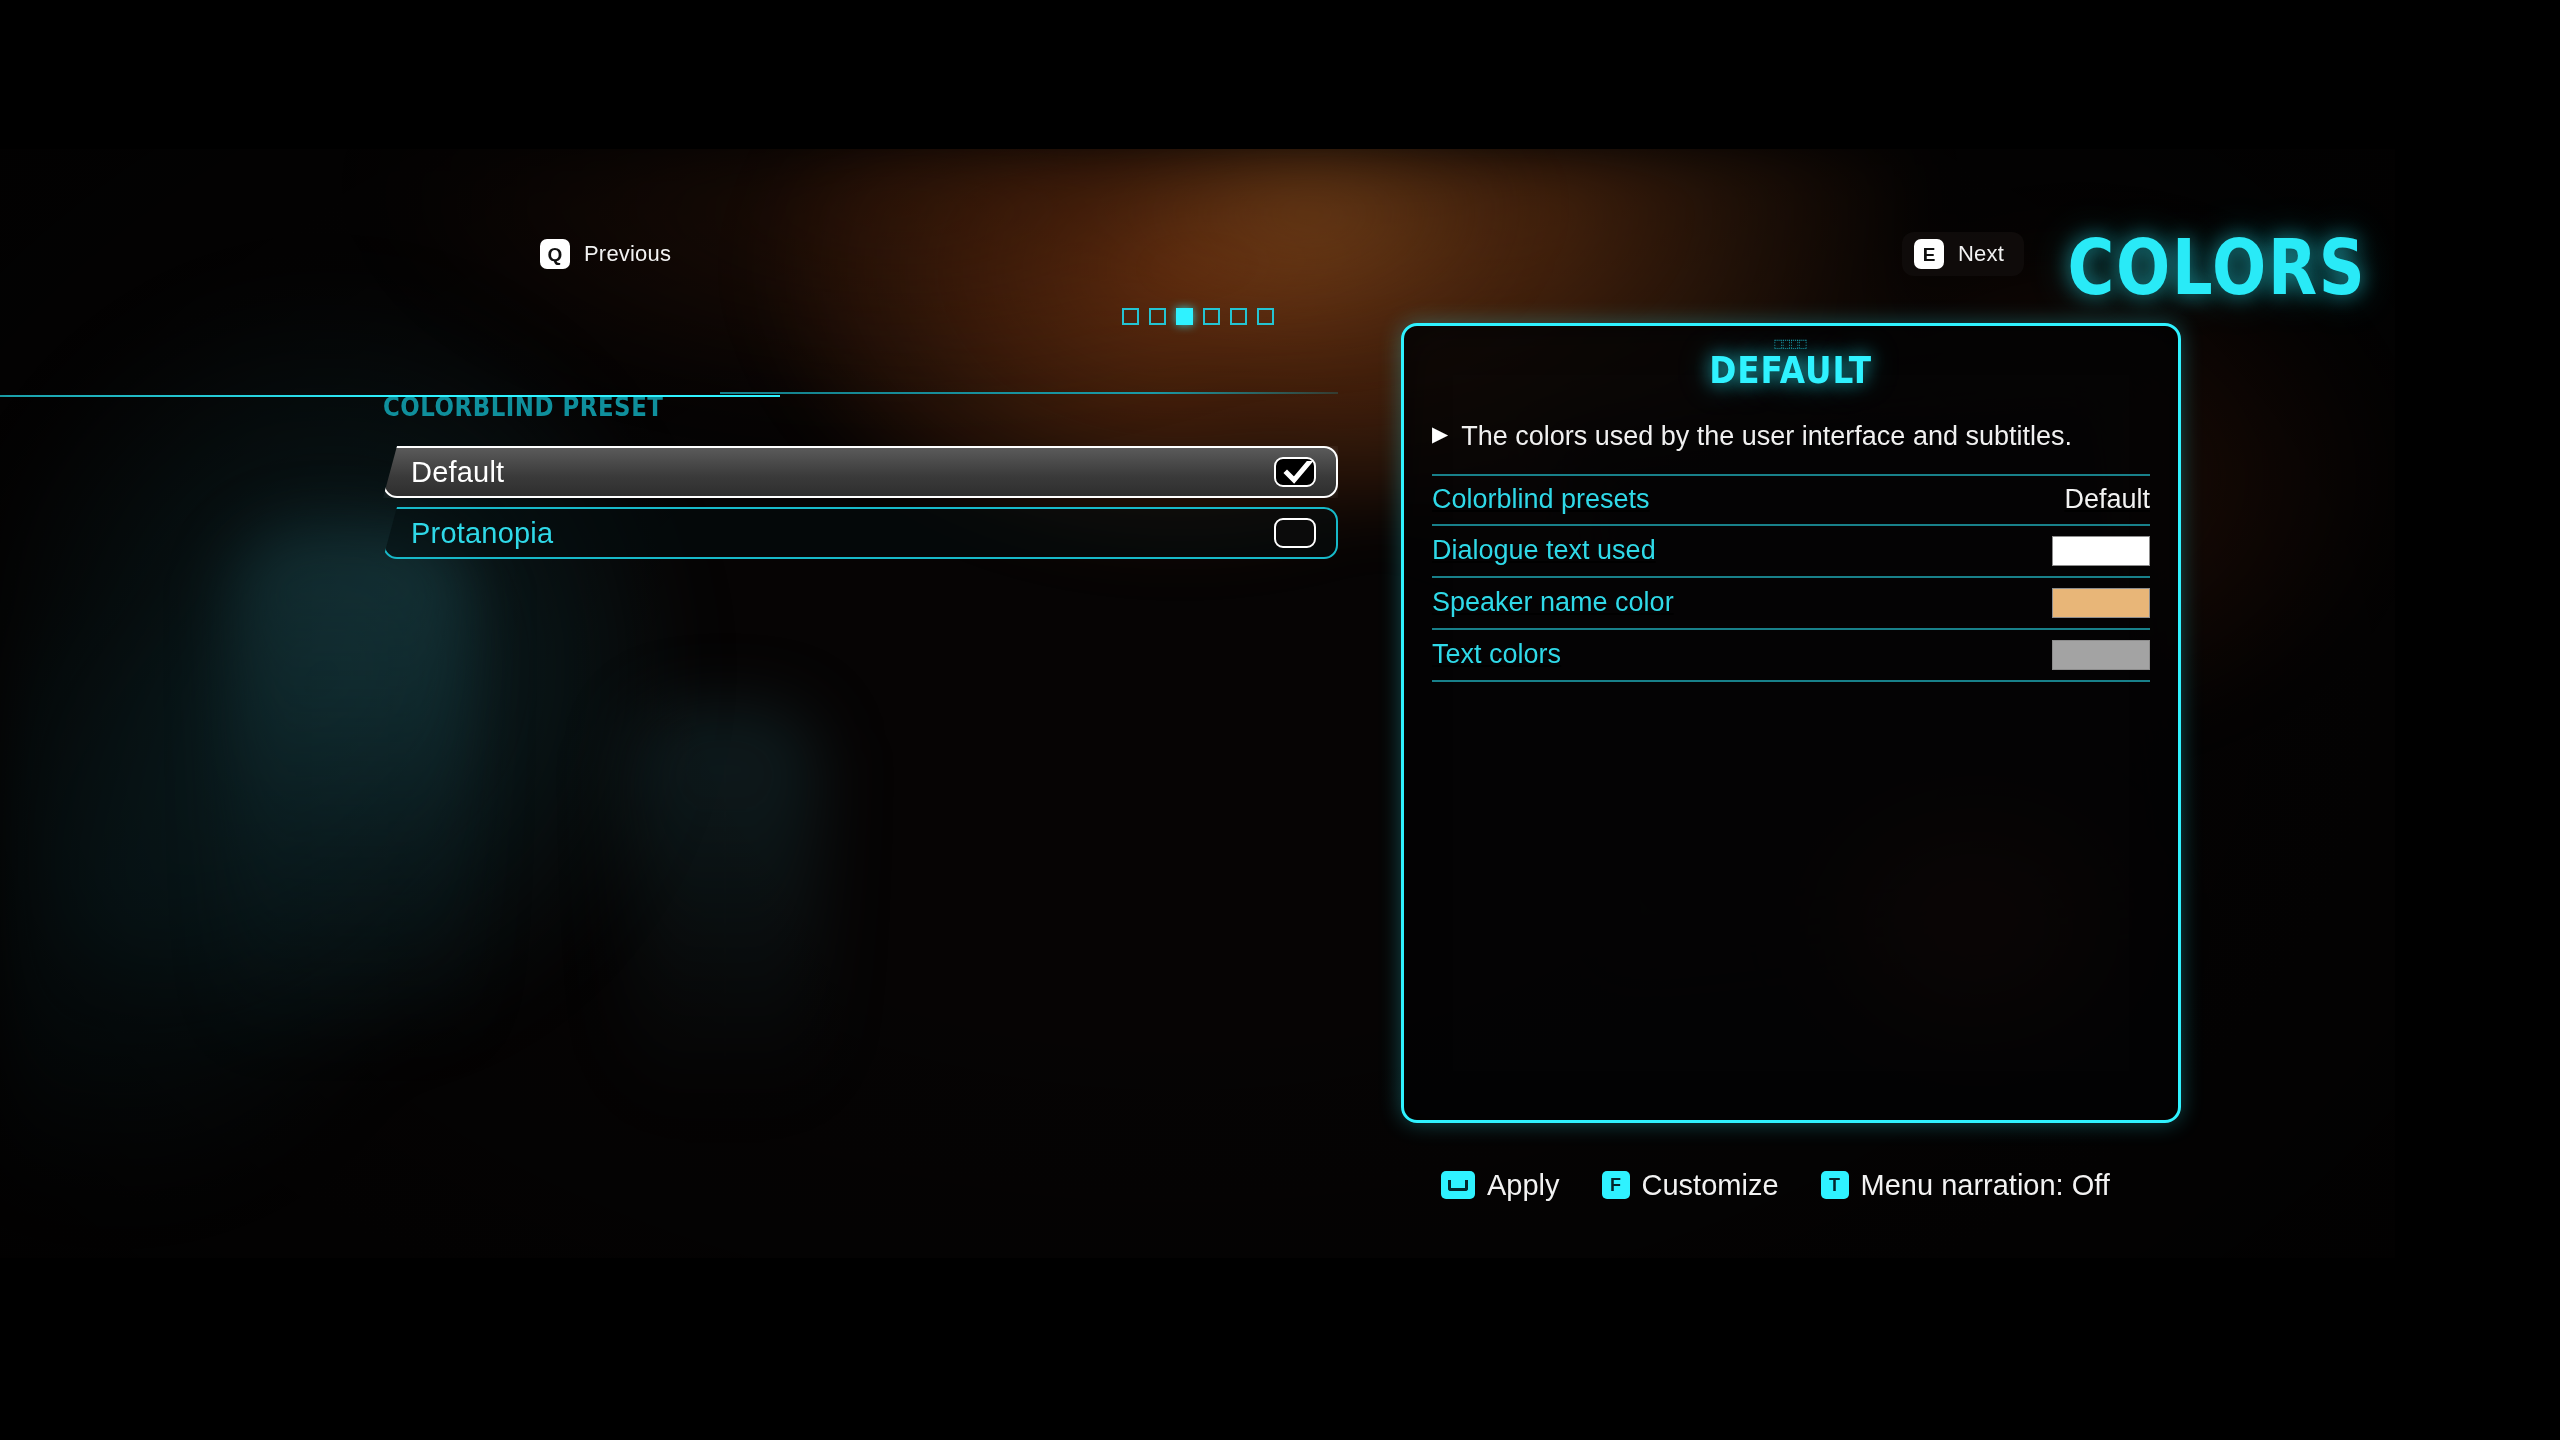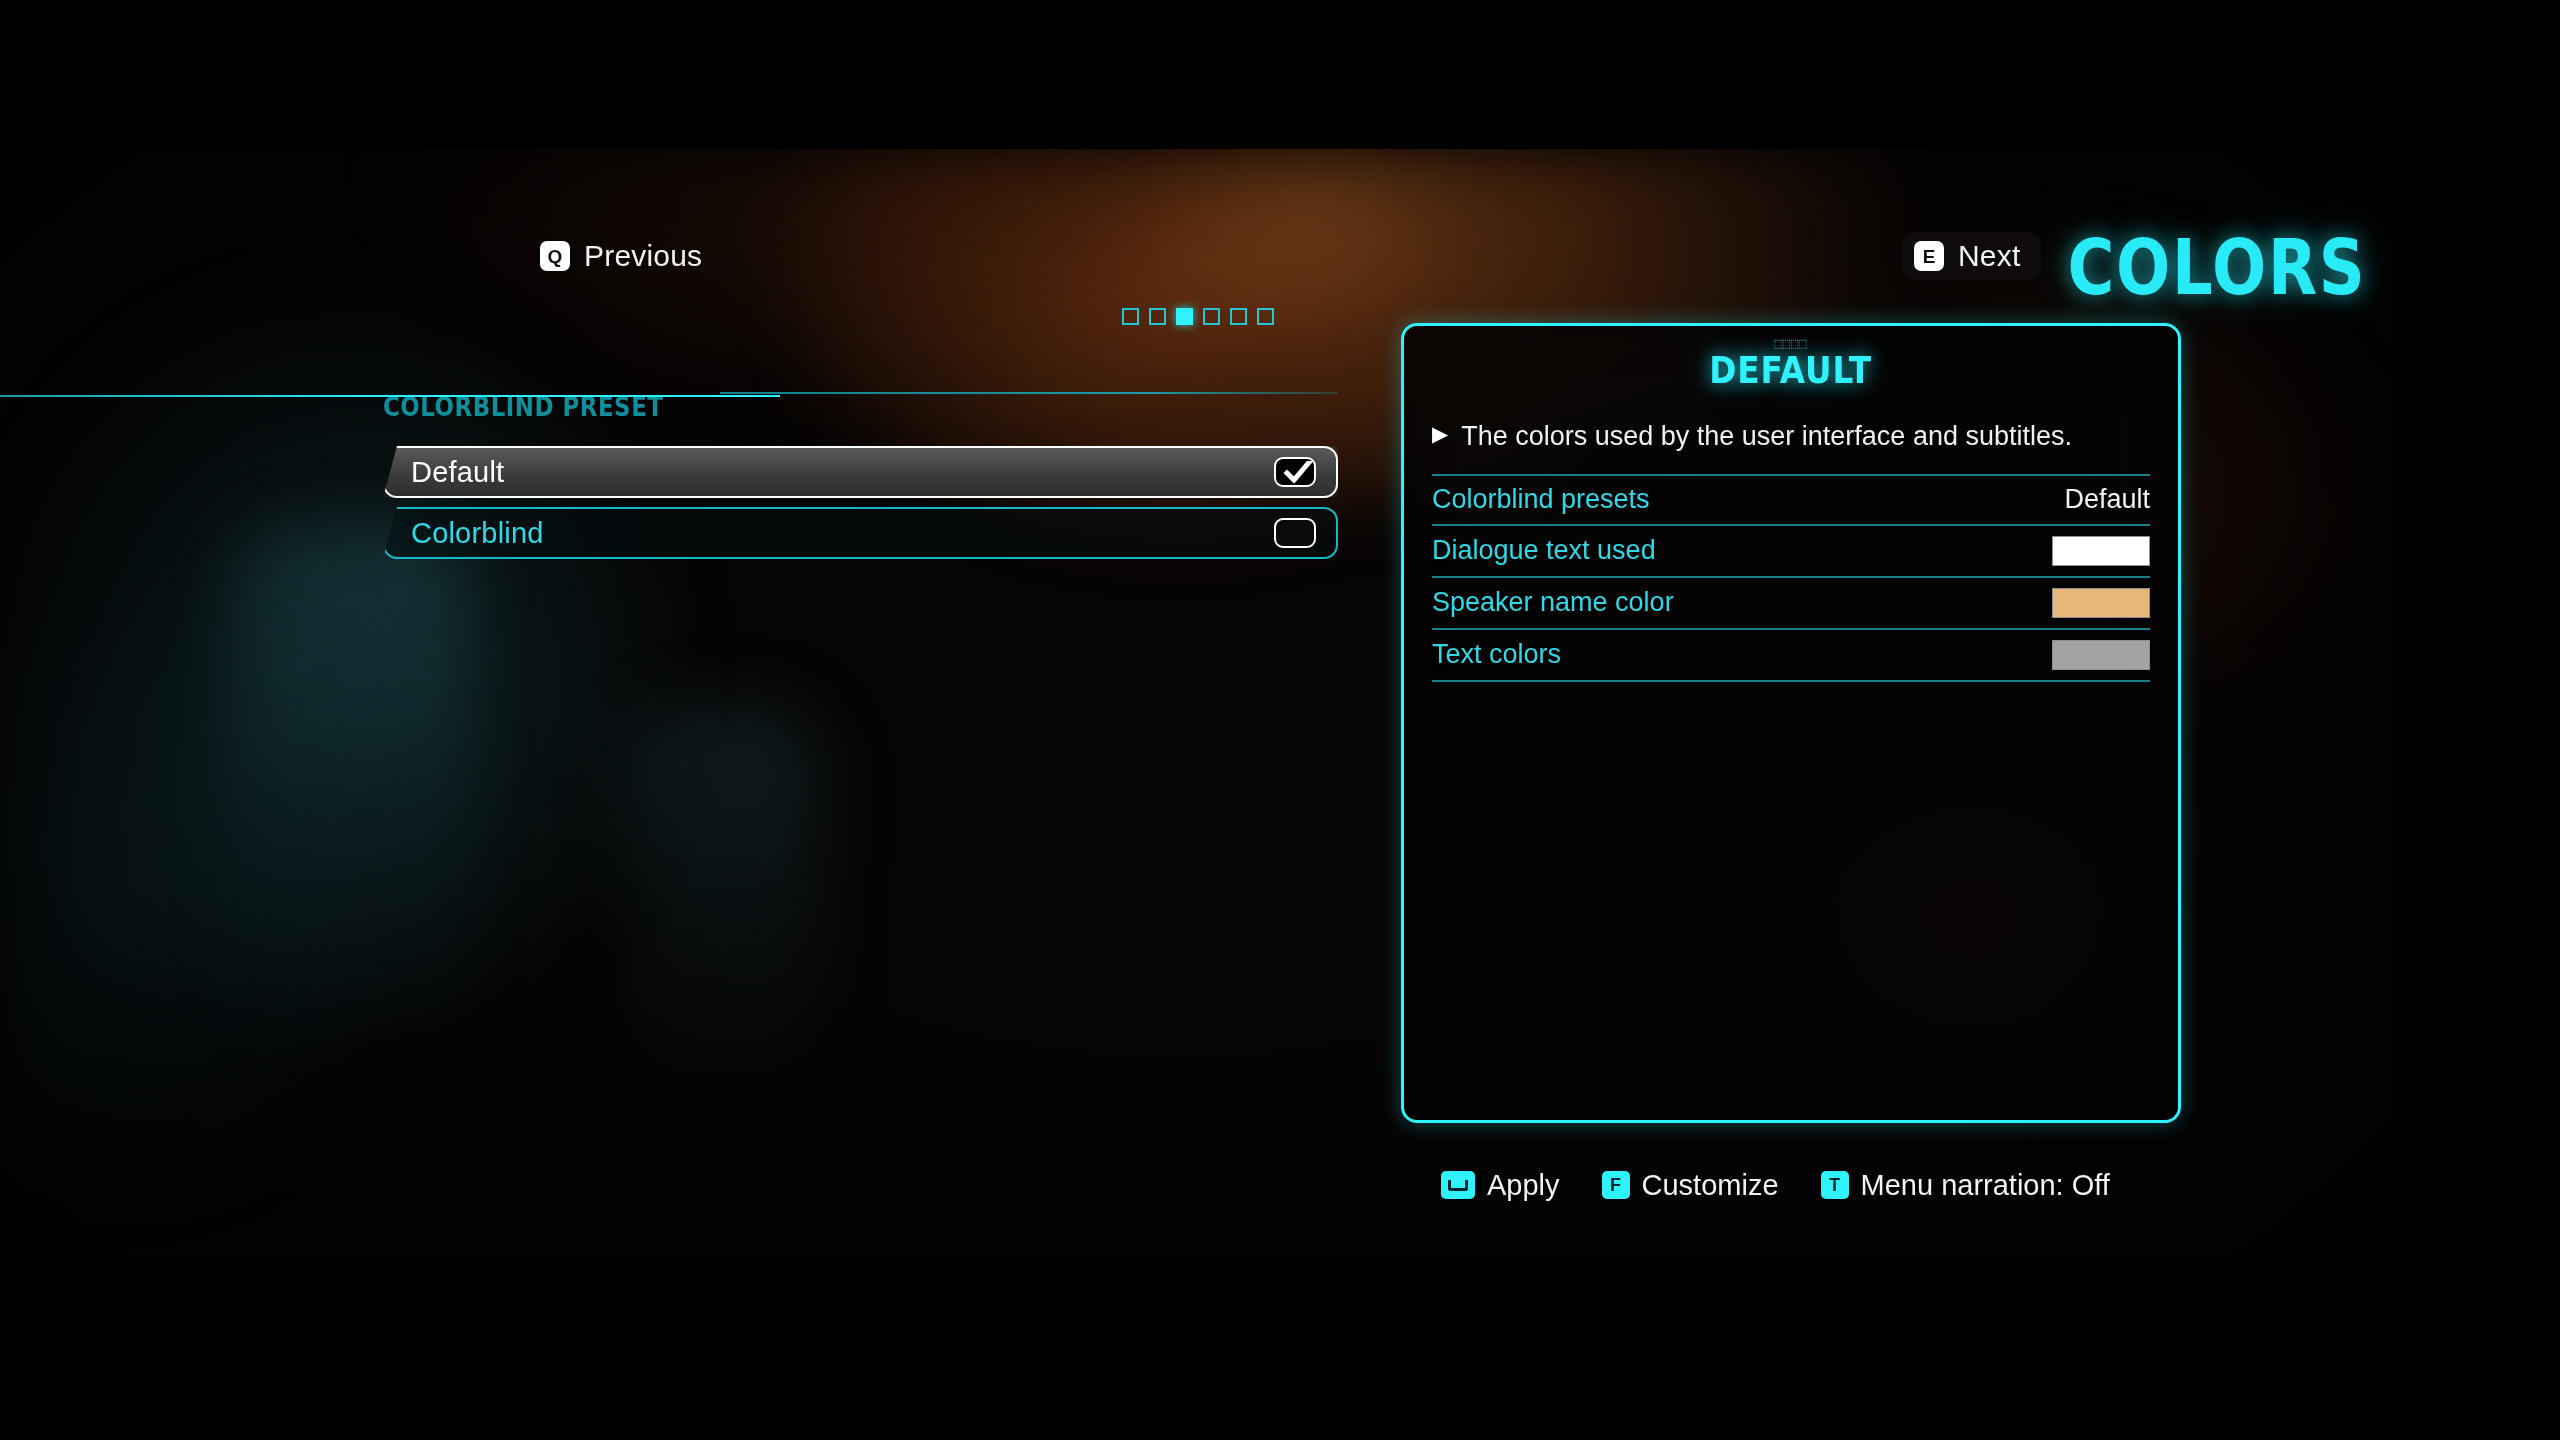--- a/index.html
+++ b/index.html
@@ -58,21 +58,21 @@
   .letterbox.bottom{ top:1258px; height:182px; }
   .sidebar-black{ position:absolute; left:2395px; top:0; width:165px; height:1440px; background:#000; z-index:40; }
 
   
   .nav-btn{
     position:absolute; display:flex; align-items:center; gap:14px;
     padding:7px 20px 7px 12px; border-radius:12px; z-index:20;
   }
   .nav-prev{ left:528px; top:232px; }
   .nav-next{ left:1902px; top:232px; background:rgba(18,14,12,.80); }
-  .nav-label{ color:#f2f2f2; font-size:30px; letter-spacing:.2px; }
+  .nav-label{ color:#f2f2f2; font-size:22px; letter-spacing:.2px; }
   .keycap{
     width:30px; height:30px; border-radius:7px; background:#fff;
     display:flex; align-items:center; justify-content:center;
     color:#101010; font-size:19px; font-weight:bold; line-height:1; flex:0 0 auto;
   }
 
   
   .title-wrap{ position:absolute; left:0; top:232px; width:2395px; text-align:right; z-index:20;text-decoration:underline; }
   .title{
     display:inline-block; color:#29eaf7; font-size:76px; font-weight:bold;
@@ -213,21 +213,21 @@
     <div id="option-list">
         <div class="opt selected">
           <span class="opt-label">Default</span>
           <span class="opt-check">
             <svg class="check-mark" viewBox="0 0 30 24">
               <path d="M4 12 L11 19 L28 -1"></path>
             </svg>
           </span>
         </div>
         <div class="opt">
-          <span class="opt-label">Colorblind</span>
+          <span class="opt-label">Protanopia</span>
           <span class="opt-check"></span>
         </div>
       </div>
   </div>
 
   <div class="panel">
     <div class="panel-head">
       <div class="panel-glyph">⬚⬚⬚⬚</div>
       <div class="panel-title">DEFAULT</div>
     </div>

